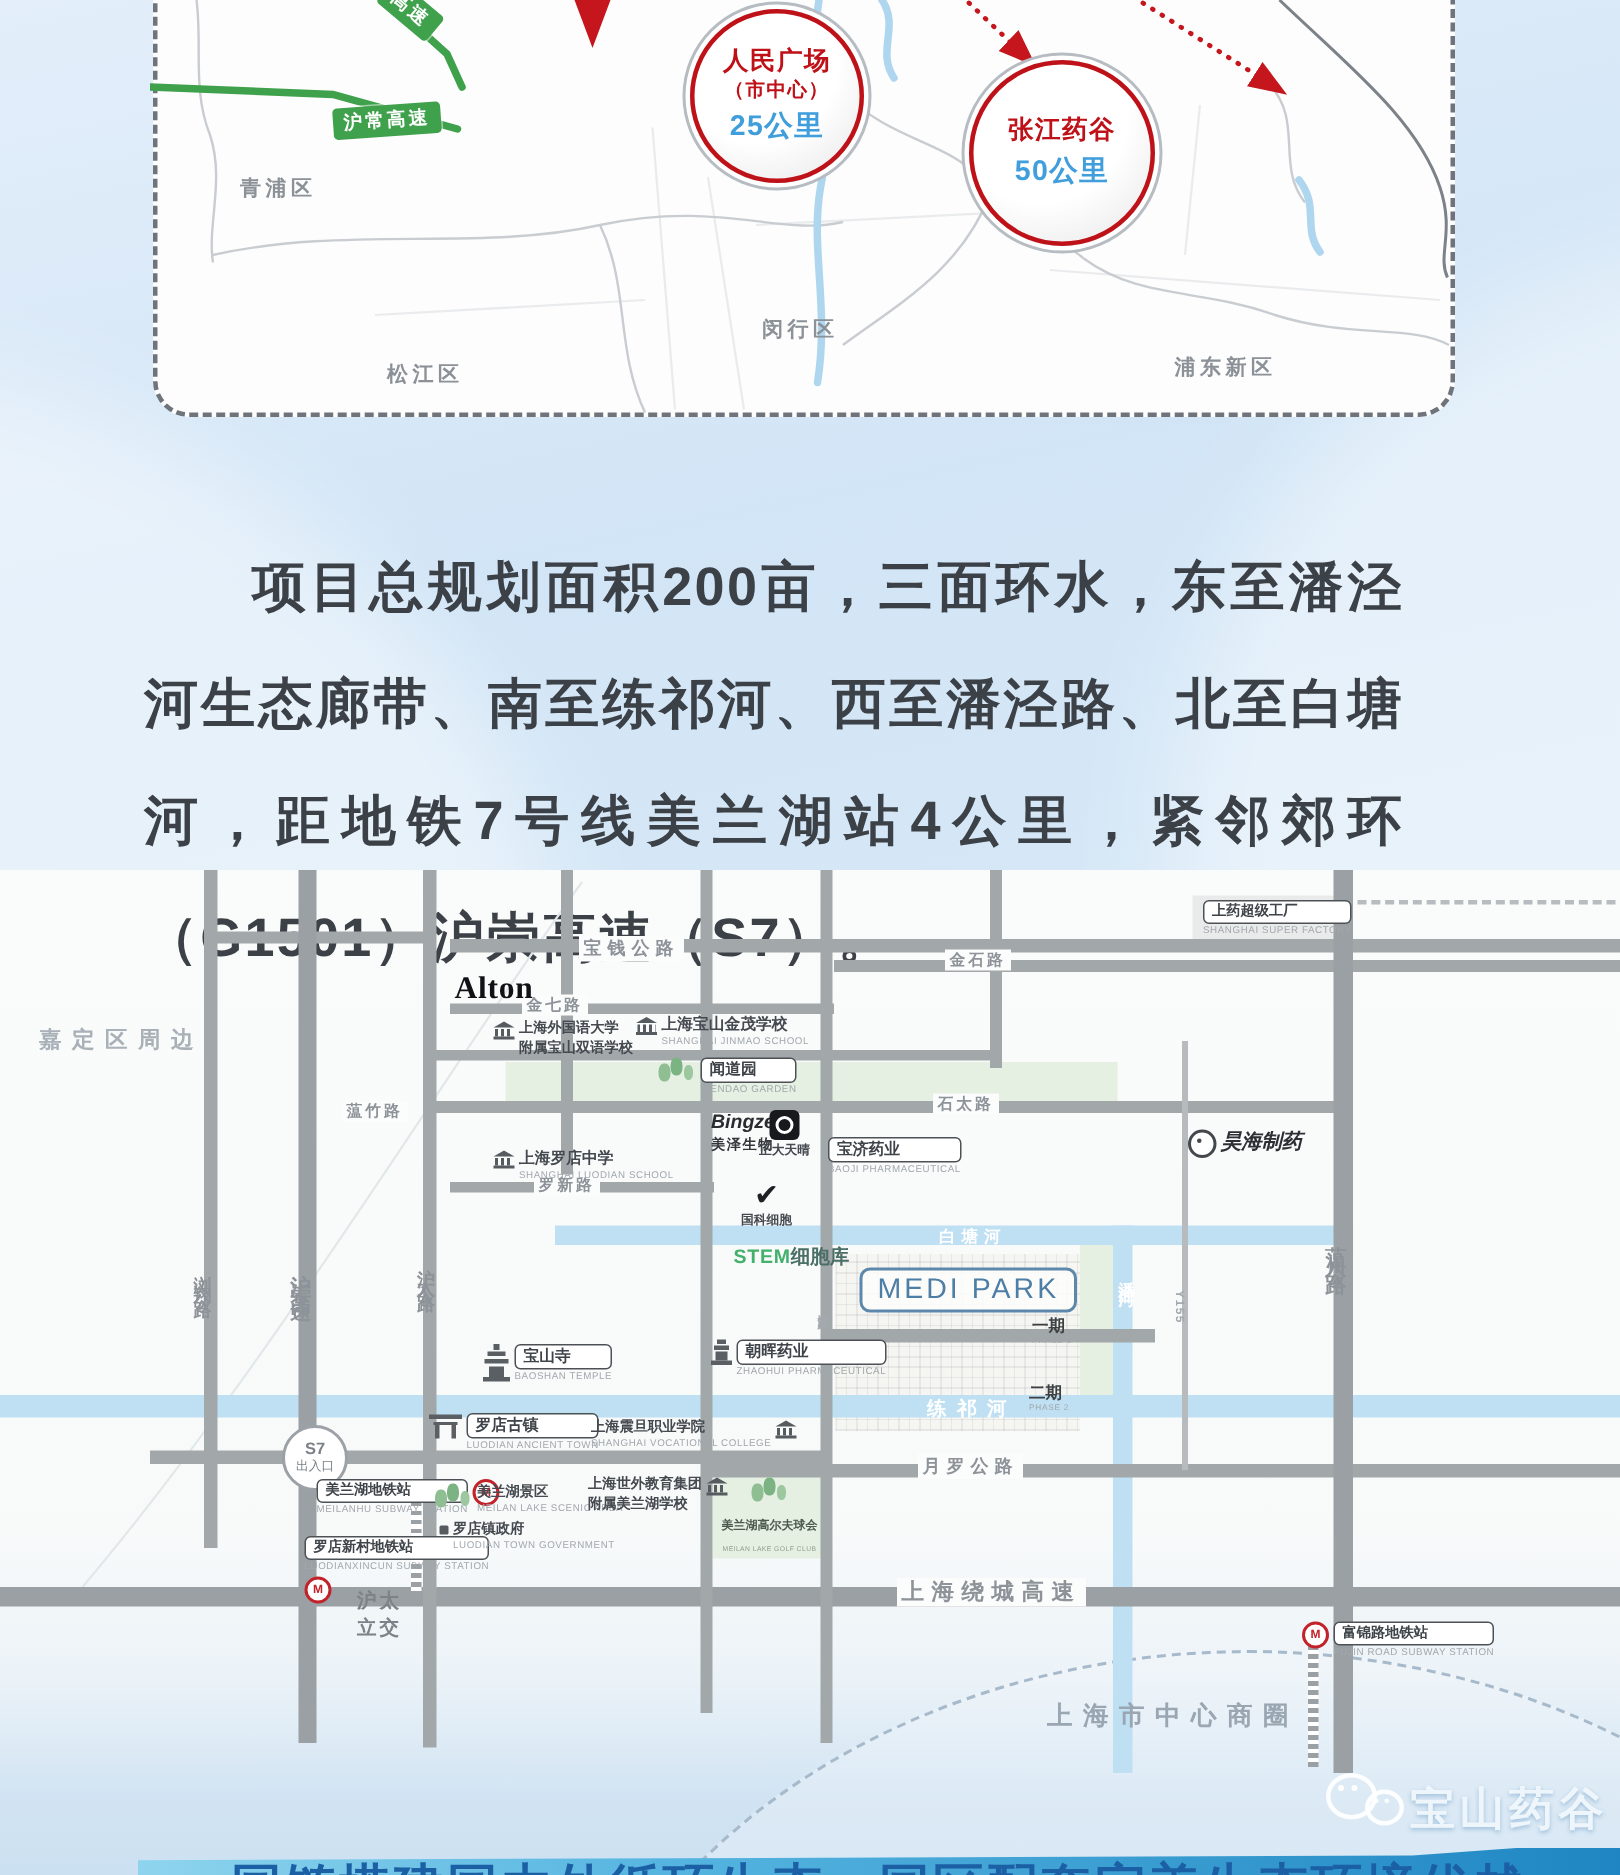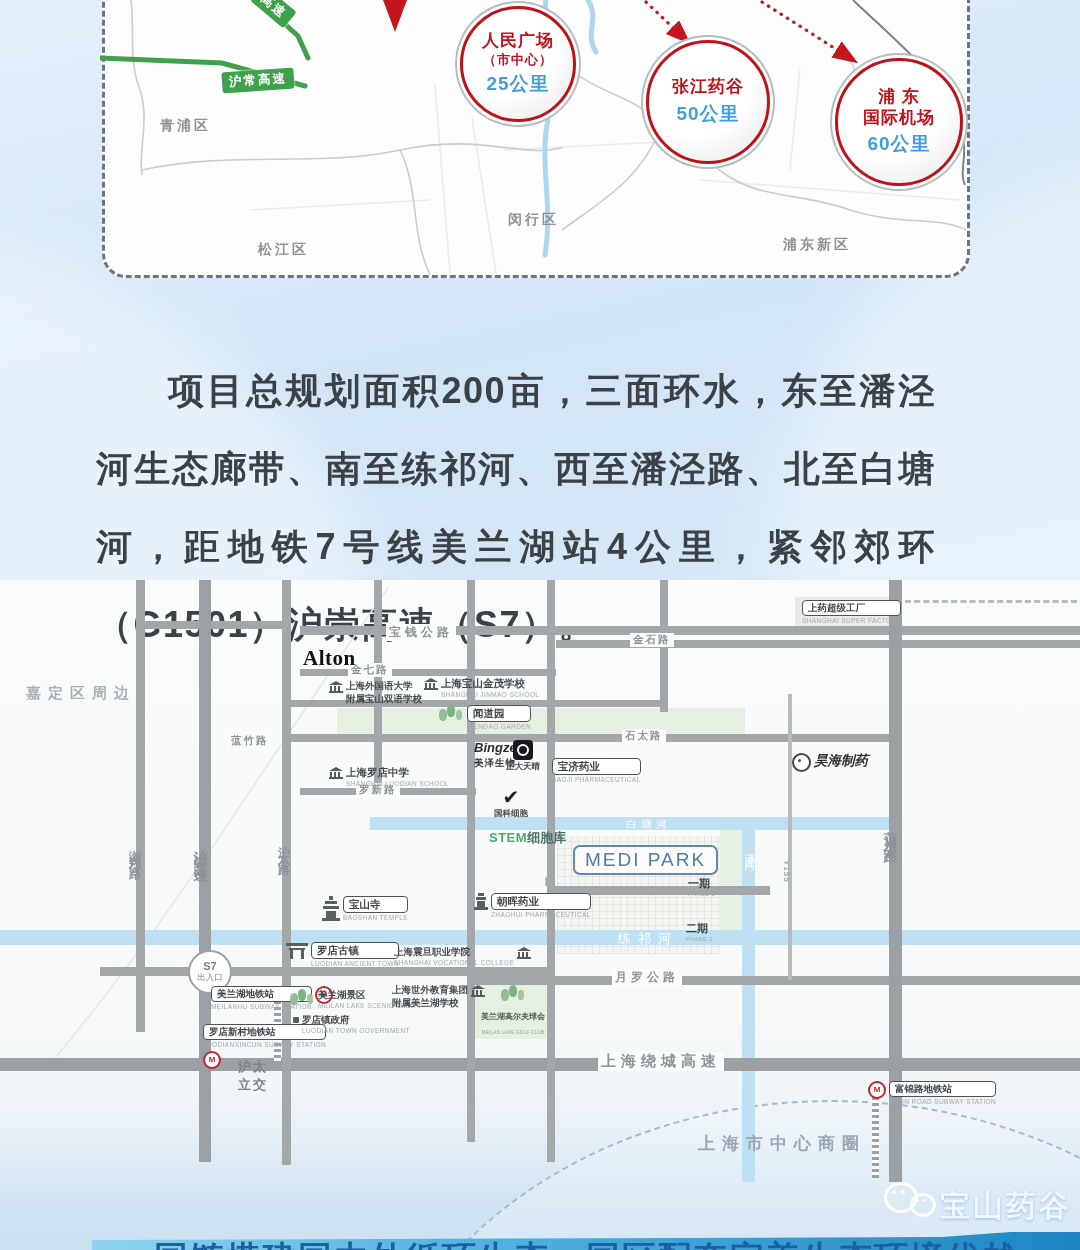--- a/index.html
+++ b/index.html
@@ -53,21 +53,21 @@
   .mlabel.region{font-size:15px;letter-spacing:7px;color:#a9b1b8;}
   .mlabel.roadname{font-size:12px;letter-spacing:4px;background:#fbfcfc;padding:0 3px;}
   .mlabel.roadname.sm{font-size:10.5px;letter-spacing:2px;}
   .mlabel.roadname.lg{font-size:15px;letter-spacing:5px;}
   .mlabel.vert{writing-mode:vertical-rl;letter-spacing:6px;background:none;}
   .mlabel.vlg{font-size:14px;}
   .mlabel.vmd{font-size:12px;}
   .mlabel.tinyv{font-size:8px;letter-spacing:1px;color:#a4a9ad;}
   .mlabel.interx{font-size:13px;font-weight:800;color:#7c8287;letter-spacing:2px;background:none;}
   .mlabel.cbd{font-size:17px;letter-spacing:7px;color:#9aa6b2;font-weight:600;}
-  .mlabel.rivername{color:#ffffff;font-size:11px;letter-spacing:4px;font-weight:400;}
+  .mlabel.rivername{color:#ffffff;font-size:11px;letter-spacing:4px;font-weight:700;}
   .mlabel.rivername.lg{font-size:13px;letter-spacing:7px;}
   .mlabel.rivername.v{letter-spacing:3px;}
 
   .poi{position:absolute;z-index:7;display:flex;align-items:flex-start;gap:3px;}
   .poi.col{flex-direction:column;align-items:center;gap:1px;}
   .ptext{display:flex;flex-direction:column;gap:1px;}
   .poi .cn{font-size:10.5px;font-weight:700;color:#454a50;white-space:nowrap;line-height:1.25;}
   .poi.sm .cn{font-size:9.5px;}
   .poi .cn.boxed{background:#fff;border:1.2px solid #4c5156;border-radius:4px;padding:1px 5px;color:#3f444a;}
   .poi .en{font-size:6.5px;color:#a2a8ad;letter-spacing:.4px;white-space:nowrap;text-transform:uppercase;}
@@ -437,18 +437,13 @@
     <div class="hwbadge" style="left: 252px; top: -4px; position: absolute; transform: rotate(40deg);">高速</div>
     <div class="circle" style="left: 460px; top: 6px; width: 110px; height: 110px; position: absolute;">
       <span class="c-line">人民广场</span>
       <span class="c-line small">（市中心）</span>
       <span class="c-dist">25公里</span>
     </div>
     <div class="circle" style="left: 646px; top: 40px; width: 118px; height: 118px; position: absolute;">
       <span class="c-line">张江药谷</span>
       <span class="c-dist">50公里</span>
     </div>
-    <div class="circle" style="left: 835px; top: 58px; width: 122px; height: 122px; position: absolute;">
-      <span class="c-line">浦 东</span>
-      <span class="c-line">国际机场</span>
-      <span class="c-dist">60公里</span>
-    </div>
   </div>
 
 </body></html>

